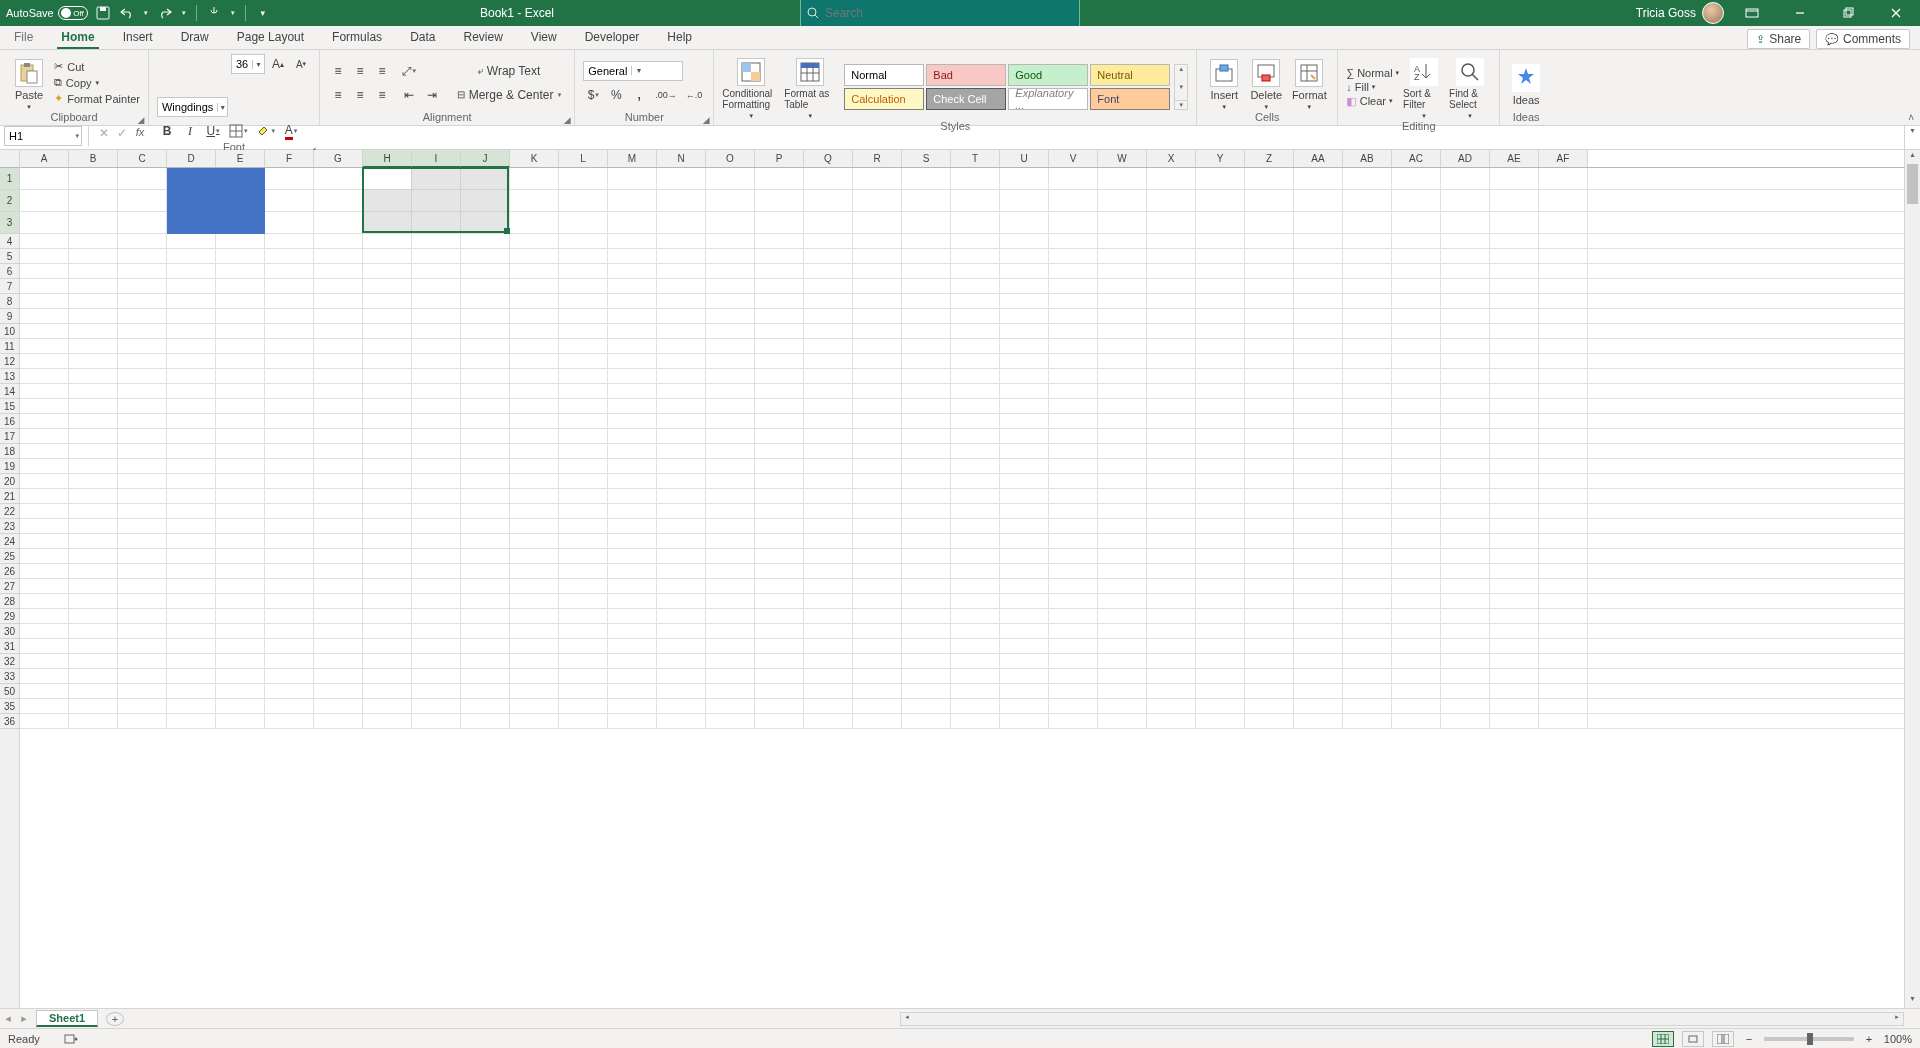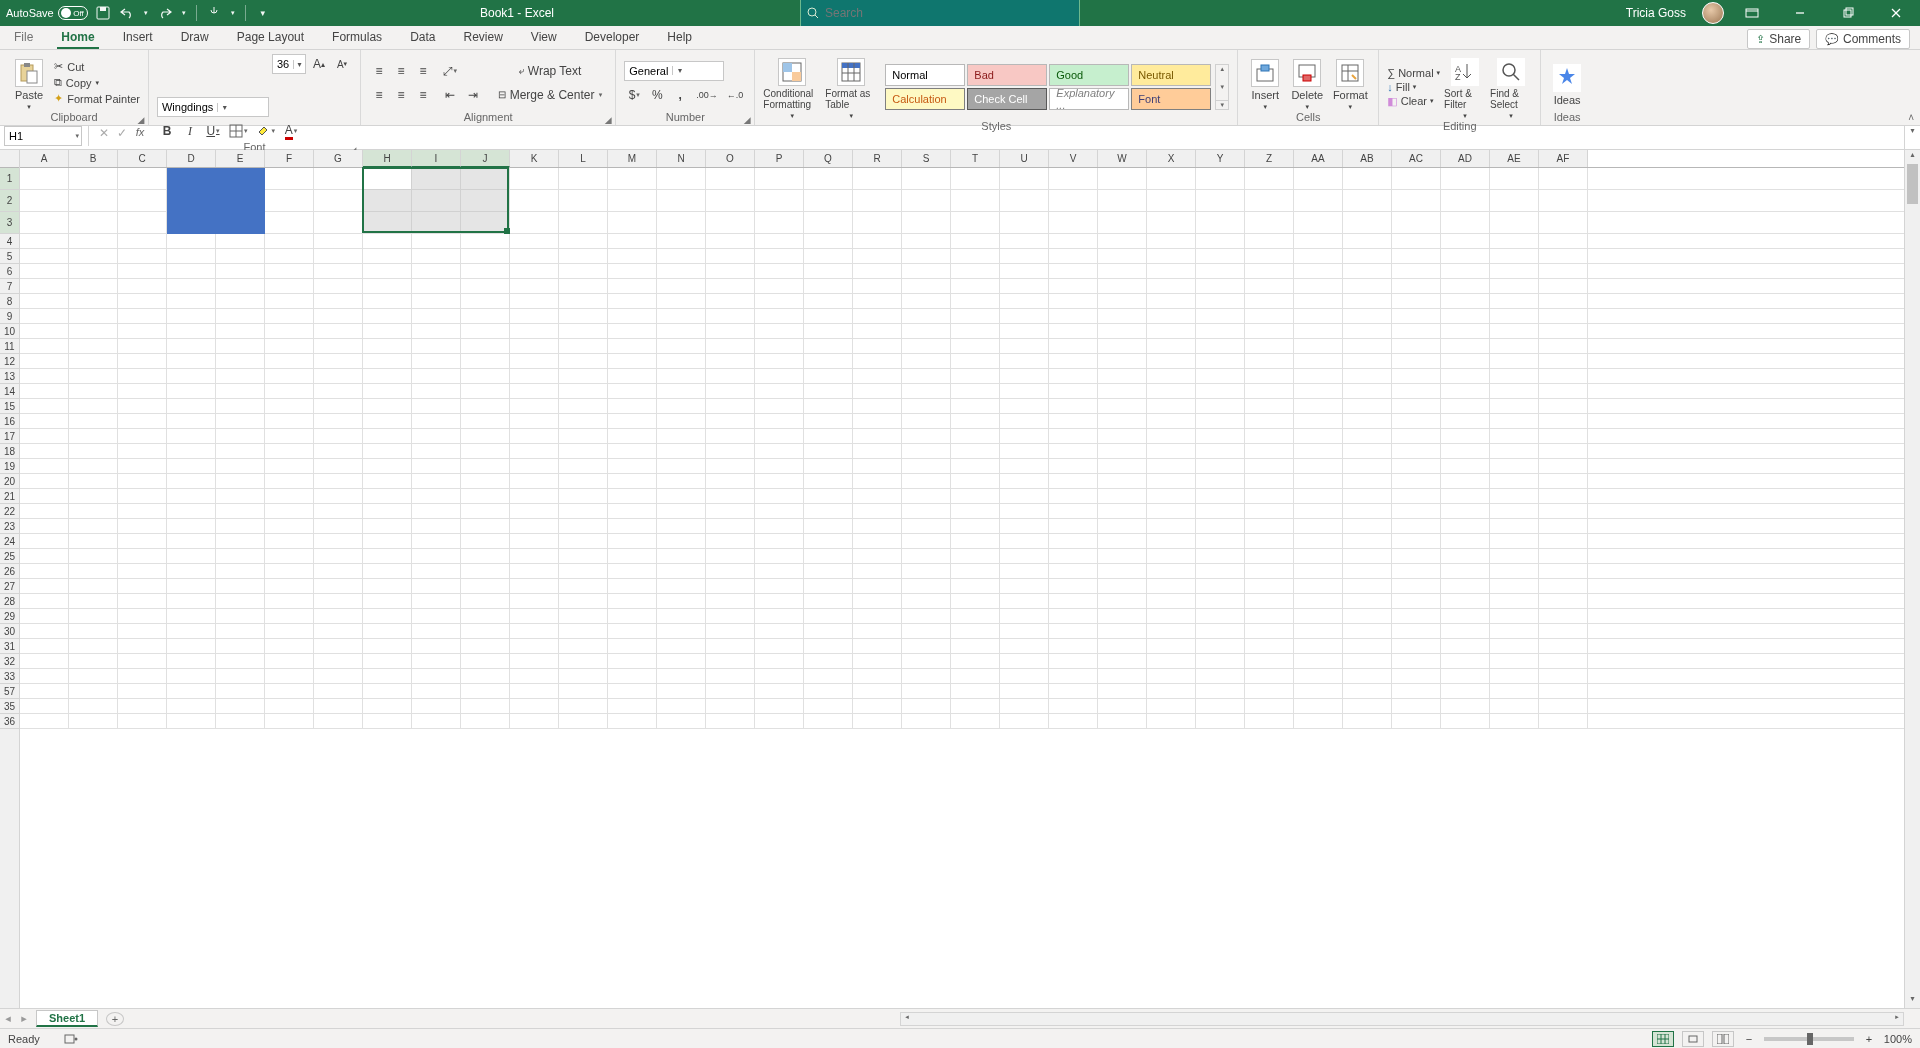--- a/index.html
+++ b/index.html
@@ -10,21 +10,21 @@
 .tb-left { display: flex; align-items: center; gap: 6px; padding-left: 6px; }
 .autosave-group { display: flex; align-items: center; gap: 4px; font-size: 11px; }
 .toggle { width: 30px; height: 14px; border: 1px solid #fff; border-radius: 7px; position: relative; display: inline-flex; align-items: center; padding-left: 2px; }
 .toggle .knob { width: 10px; height: 10px; background: #fff; border-radius: 50%; }
 .toggle .lbl { font-size: 8px; position: absolute; right: 3px; }
 .qat-icon { width: 18px; height: 18px; display: inline-flex; align-items: center; justify-content: center; opacity: .95; }
 .qat-sep { width: 1px; height: 16px; background: rgba(255,255,255,.4); margin: 0 2px; }
 .tb-title { position: absolute; left: 50%; transform: translateX(-480px); font-size: 12px; }
 .searchbox { position: absolute; left: 50%; transform: translateX(-160px); width: 280px; height: 35px; background: #0f766e; border: 1px solid #6eb98e; display: flex; align-items: center; padding: 0 6px; gap: 6px; color: #d9ead3; font-size: 12px; }
 .tb-right { position: absolute; right: 0; display: flex; align-items: center; gap: 8px; padding-right: 4px; }
-.user { display: flex; align-items: center; gap: 16px; font-size: 12px; }
+.user { display: flex; align-items: center; gap: 6px; font-size: 12px; }
 .avatar { width: 22px; height: 22px; border-radius: 50%; background: radial-gradient(circle at 40% 35%, #e7c9a9, #9b7653); border: 1px solid #fff; }
 .winbtn { width: 40px; height: 26px; display: inline-flex; align-items: center; justify-content: center; color: #fff; }
 
 
 .tabsbar { background: #f3f2f1; border-bottom: 1px solid #d4d4d4; height: 24px; display: flex; align-items: flex-end; padding: 0 10px; gap: 20px; font-size: 12px; position: relative; }
 .ribtab { padding: 4px 4px 5px; color: #444; cursor: default; }
 .ribtab.active { color: #217346; border-bottom: 2px solid #217346; font-weight: 600; padding-bottom: 3px; }
 .file-tab { color: #737373; font-weight: 400; }
 .tabs-right { position: absolute; right: 10px; display: flex; gap: 6px; }
 .pillbtn { border: 1px solid #c7c7c7; background: #fff; padding: 2px 8px; display: inline-flex; align-items: center; gap: 4px; font-size: 12px; color: #444; border-radius: 2px; }
@@ -255,21 +255,21 @@
           </div>
       </div>
     </div>
     <div class="label"><span>Clipboard</span><span class="dlaunch">◢</span></div>
   </div>
 
   <div class="rgroup">
     <div class="body">
       <div class="fontbox">
         <div class="btnrow">
-          <span class="combo" style="width:112px;margin-top:43px;">
+          <span class="combo" style="width:71px;margin-top:43px;">
               <span class="val">Wingdings</span>
               <span class="drop">▾</span>
             </span>
           <span class="combo" style="width:34px;">
               <span class="val">36</span>
               <span class="drop">▾</span>
             </span>
           <span class="sqbtn">A<sup style="font-size:8px;">▴</sup></span>
           <span class="sqbtn" style="font-size:10px;">A<sup style="font-size:7px;">▾</sup></span>
         </div>
@@ -534,21 +534,21 @@
       <div class="rhdr">24</div>
       <div class="rhdr">25</div>
       <div class="rhdr">26</div>
       <div class="rhdr">27</div>
       <div class="rhdr">28</div>
       <div class="rhdr">29</div>
       <div class="rhdr">30</div>
       <div class="rhdr">31</div>
       <div class="rhdr">32</div>
       <div class="rhdr">33</div>
-      <div class="rhdr">57</div>
+      <div class="rhdr">50</div>
       <div class="rhdr">35</div>
       <div class="rhdr">36</div>
     </div>
   <div class="gridmain">
     <div class="colhdrs" id="colhdrs">
         <div class="chdr">A</div>
         <div class="chdr">B</div>
         <div class="chdr">C</div>
         <div class="chdr">D</div>
         <div class="chdr">E</div>

